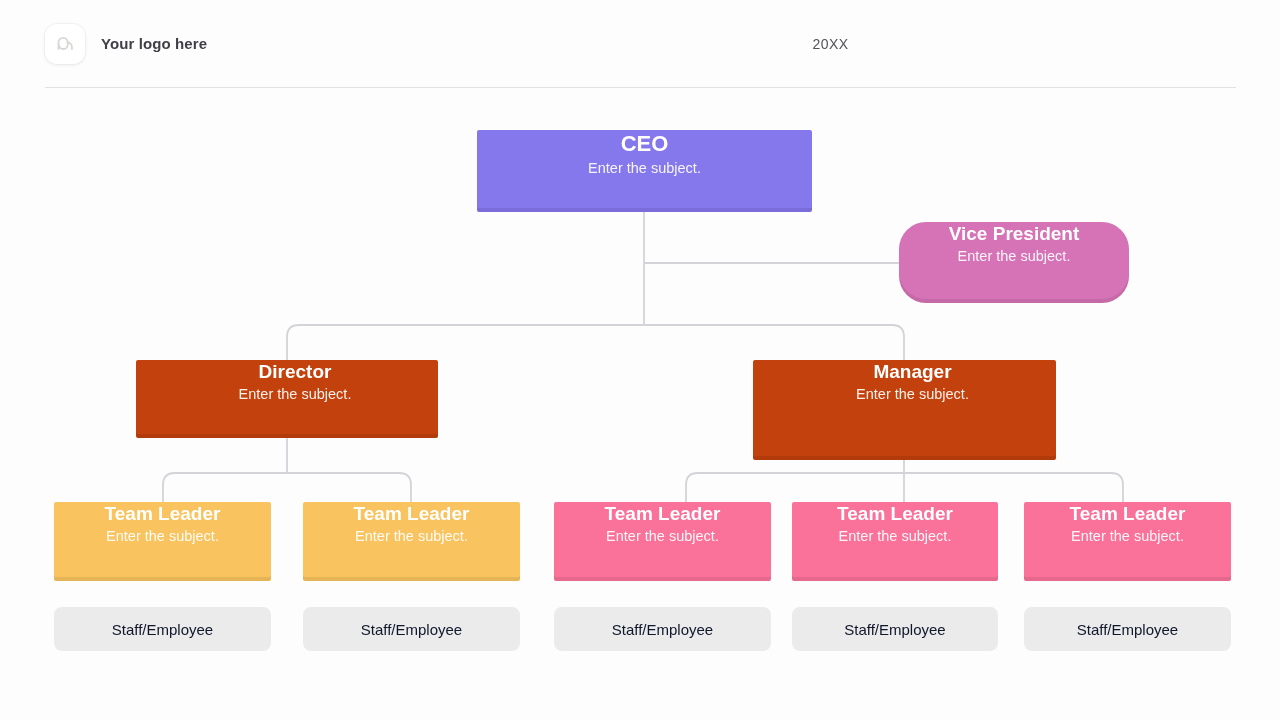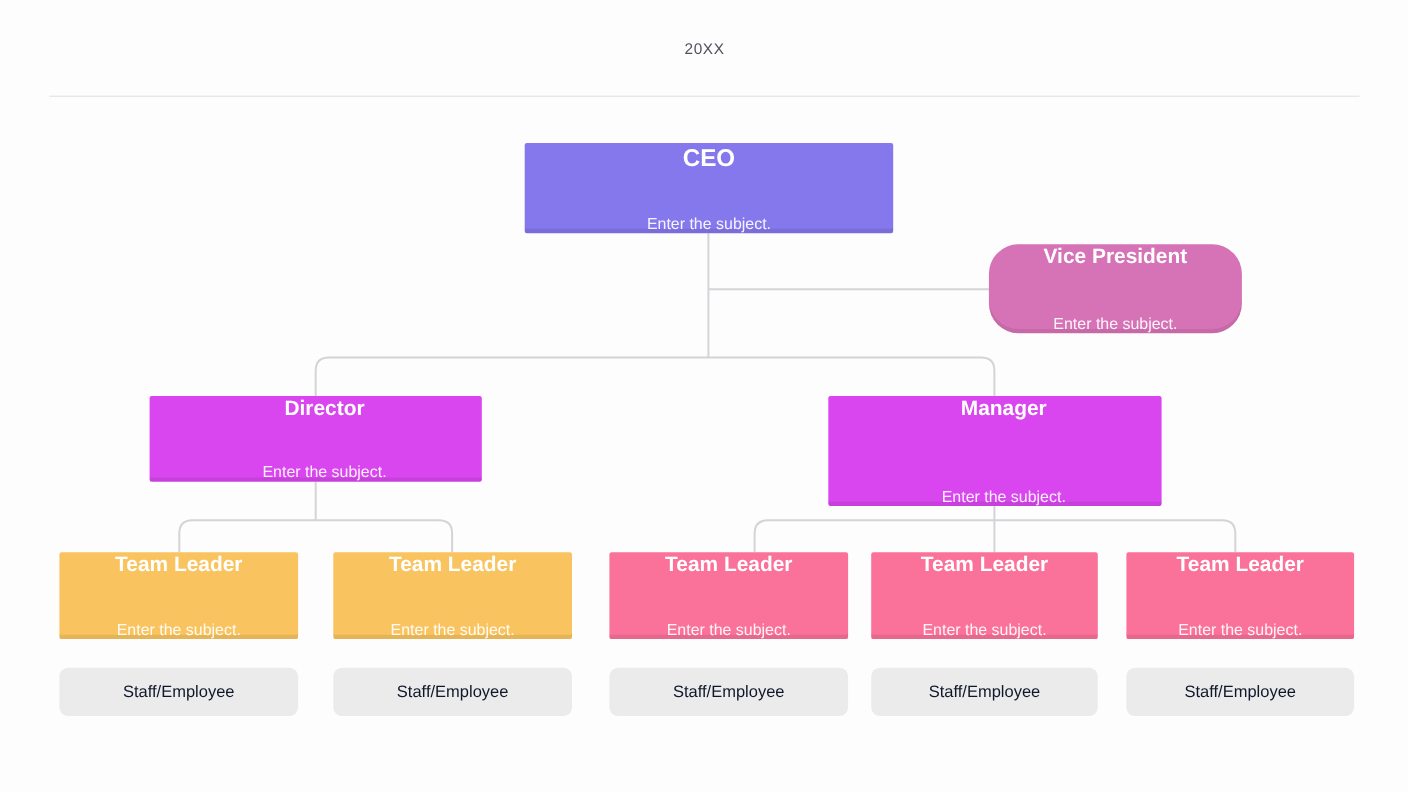--- a/index.html
+++ b/index.html
@@ -80,41 +80,41 @@
     stroke: #d4d4d8;
     stroke-width: 1.8;
   }
 
   
   .node {
     position: absolute;
     display: flex;
     flex-direction: column;
     align-items: center;
-    justify-content: space-between;
+    justify-content: flex-start;
     color: #ffffff;
     text-align: center;
     border-radius: 2px;
     box-shadow: inset 0 -4px 0 rgba(0,0,0,0.08);
     cursor: pointer;
   }
   .node .node-title {
     font-weight: 700;
     font-size: 19px;
     line-height: 1.25;
   }
   .node .node-subtitle {
     font-size: 14.5px;
     color: rgba(255,255,255,0.92);
     margin-top: 2px;
   }
   .node.ceo .node-title { font-size: 22px; }
   .node.ceo      { background: #8577ec; }
   .node.vp       { background: #d672b6; }
-  .node.cyan     { background: #d946ef; padding-left: 16px; }
+  .node.cyan     { background: #c2410c; padding-left: 16px; }
   .node.yellow   { background: #f9c45f; }
   .node.pink     { background: #fa7199; }
 
   .staff {
     position: absolute;
     height: 44px;
     background: #ebebeb;
     border-radius: 8px;
     display: flex;
     align-items: center;
@@ -123,20 +123,29 @@
     color: #0f172a;
     cursor: pointer;
   }
 </style>
 </head>
 <body>
 
 <div class="canvas">
 
   <div class="header">
+    <div class="logo-group">
+      <span class="logo-box">
+        <svg width="24" height="24" viewBox="0 0 24 24">
+          <path d="M5.5 17 V10.5 a4.6 4.6 0 0 1 9.2 0 V13 a4.4 4.4 0 0 1 -4.4 4 a4.2 4.2 0 0 1 -4.3 -4" fill="none" stroke="#d9d6d4" stroke-width="1.8" stroke-linecap="round"></path>
+          <path d="M14.7 10.5 a4.3 4.3 0 0 1 4.2 4.4 V17" fill="none" stroke="#d9d6d4" stroke-width="1.8" stroke-linecap="round"></path>
+        </svg>
+      </span>
+      <span class="logo-text">Your logo here</span>
+    </div>
     <div class="year">20XX</div>
   </div>
   <div class="divider"></div>
 
   <svg class="connectors" viewBox="0 0 1280 720">
     <path d="M644 212 V325"></path>
     <path d="M644 263 H899"></path>
     <path d="M287 360 V337 Q287 325 299 325 H892 Q904 325 904 337 V360"></path>
     <path d="M287 438 V473"></path>
     <path d="M163 502 V485 Q163 473 175 473 H399 Q411 473 411 485 V502"></path>

